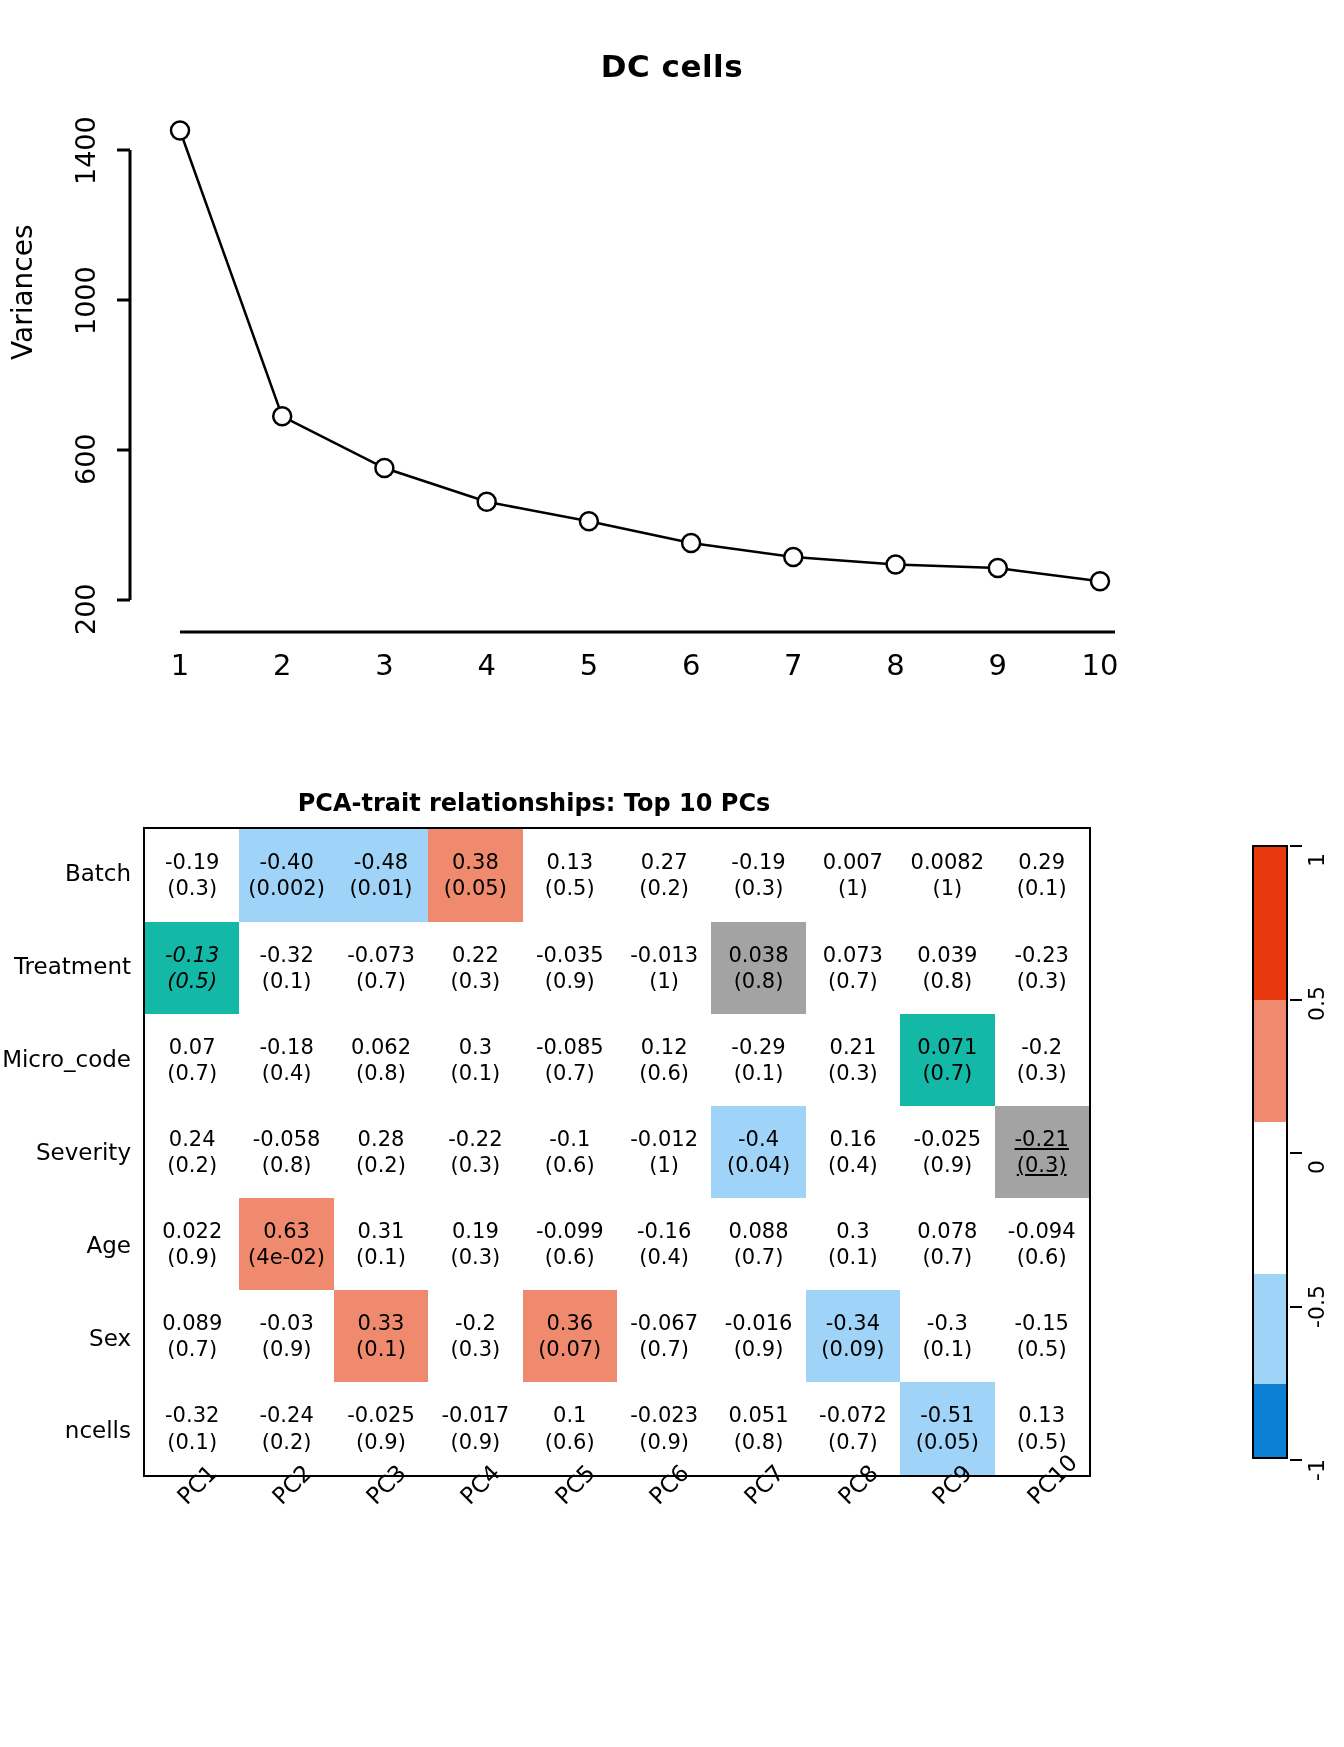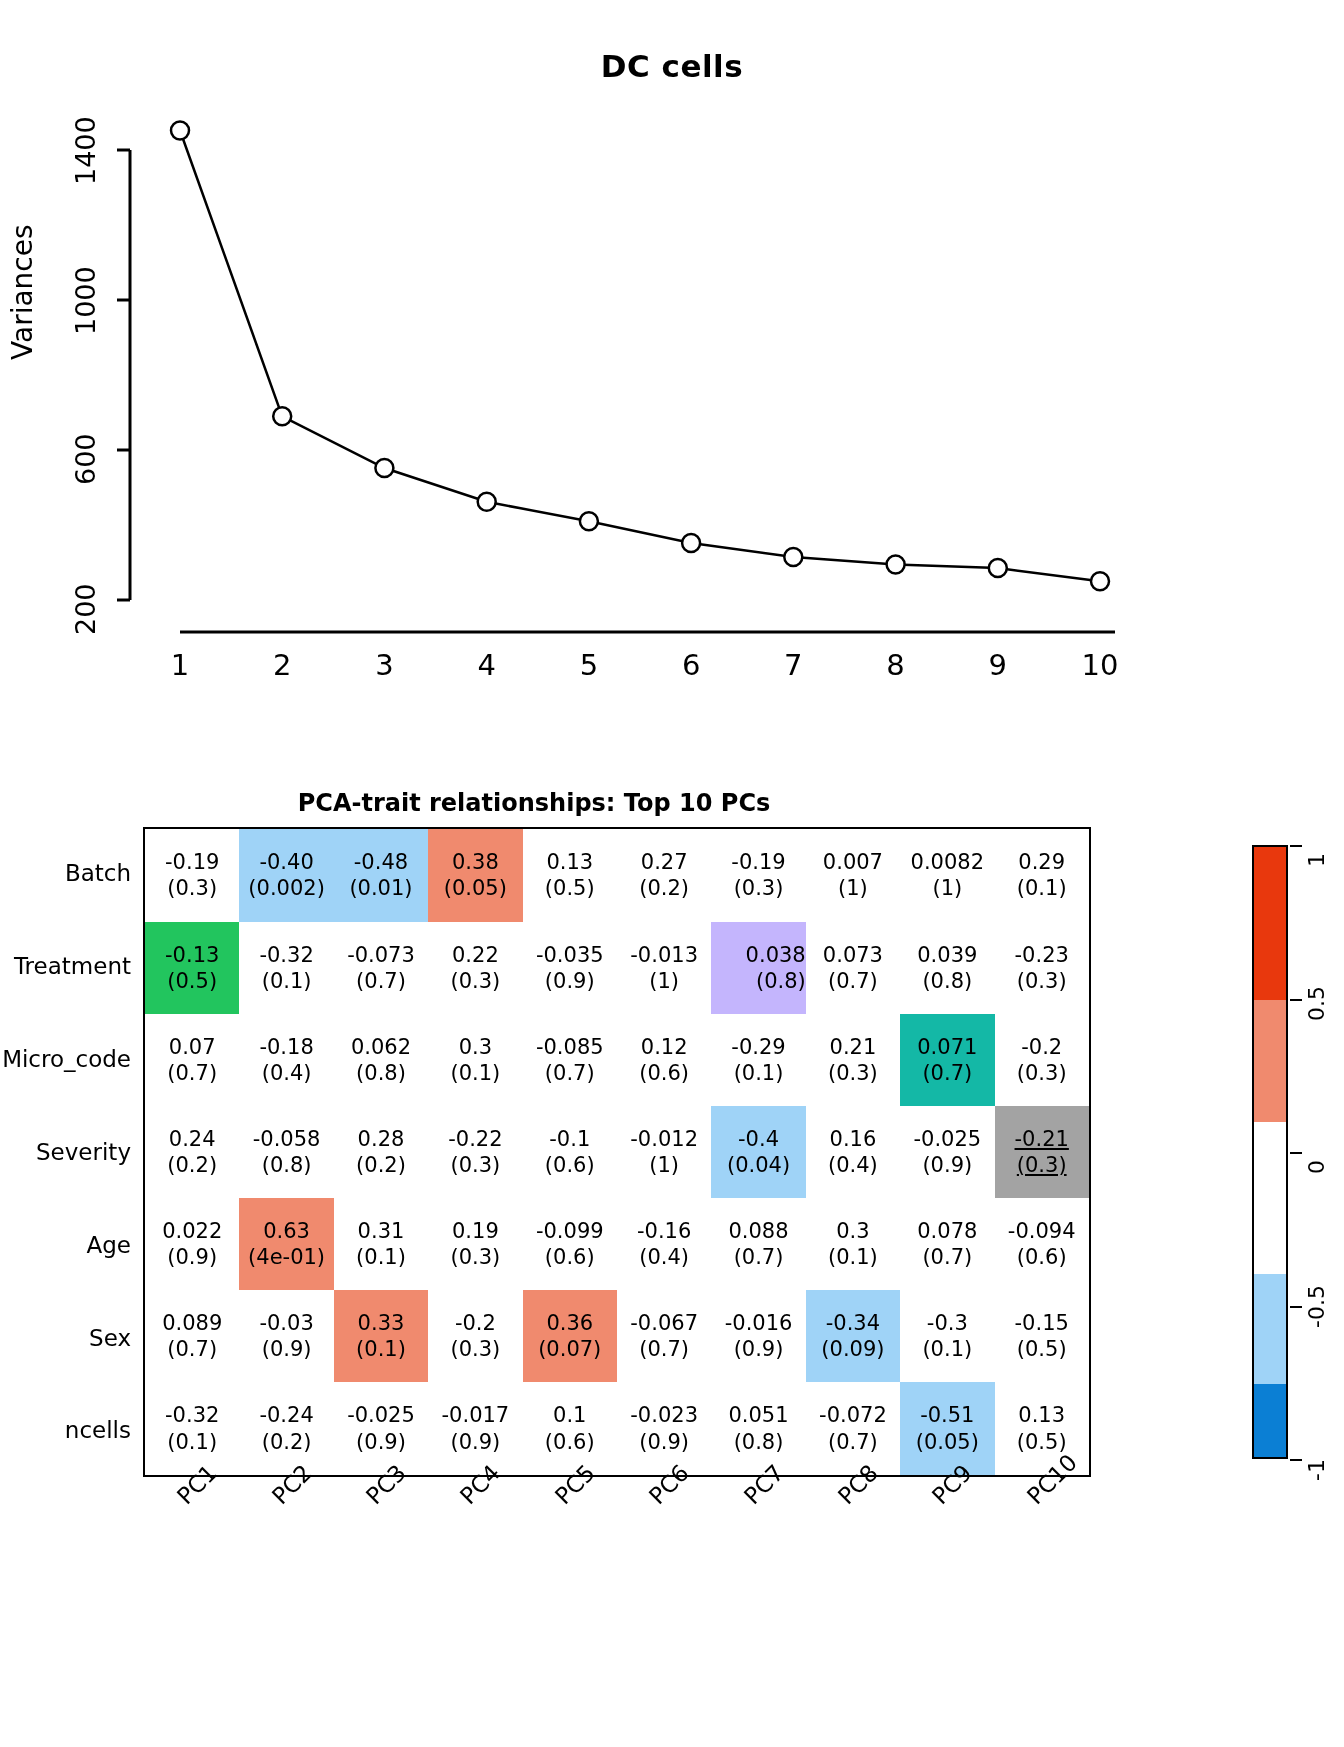--- a/index.html
+++ b/index.html
@@ -263,21 +263,21 @@
             <td class="cell" style="background: rgb(255, 255, 255);">
               <div>0.0082</div>
               <div>(1)</div>
             </td>
             <td class="cell" style="background: rgb(255, 255, 255);">
               <div>0.29</div>
               <div>(0.1)</div>
             </td>
           </tr>
           <tr>
-            <td class="cell" style="background: #22c55e;">
+            <td class="cell" style="background: #14b8a6; font-style: italic;">
               <div>-0.13</div>
               <div>(0.5)</div>
             </td>
             <td class="cell" style="background: rgb(255, 255, 255);">
               <div>-0.32</div>
               <div>(0.1)</div>
             </td>
             <td class="cell" style="background: rgb(255, 255, 255);">
               <div>-0.073</div>
               <div>(0.7)</div>
@@ -287,21 +287,21 @@
               <div>(0.3)</div>
             </td>
             <td class="cell" style="background: rgb(255, 255, 255);">
               <div>-0.035</div>
               <div>(0.9)</div>
             </td>
             <td class="cell" style="background: rgb(255, 255, 255);">
               <div>-0.013</div>
               <div>(1)</div>
             </td>
-            <td class="cell" style="background: #c4b5fd; text-align: right;">
+            <td class="cell" style="background: #a3a3a3;">
               <div>0.038</div>
               <div>(0.8)</div>
             </td>
             <td class="cell" style="background: rgb(255, 255, 255);">
               <div>0.073</div>
               <div>(0.7)</div>
             </td>
             <td class="cell" style="background: rgb(255, 255, 255);">
               <div>0.039</div>
               <div>(0.8)</div>
@@ -395,21 +395,21 @@
               <div>(0.3)</div>
             </td>
           </tr>
           <tr>
             <td class="cell" style="background: rgb(255, 255, 255);">
               <div>0.022</div>
               <div>(0.9)</div>
             </td>
             <td class="cell" style="background: rgb(240, 138, 110);">
               <div>0.63</div>
-              <div>(4e-01)</div>
+              <div>(4e-02)</div>
             </td>
             <td class="cell" style="background: rgb(255, 255, 255);">
               <div>0.31</div>
               <div>(0.1)</div>
             </td>
             <td class="cell" style="background: rgb(255, 255, 255);">
               <div>0.19</div>
               <div>(0.3)</div>
             </td>
             <td class="cell" style="background: rgb(255, 255, 255);">

